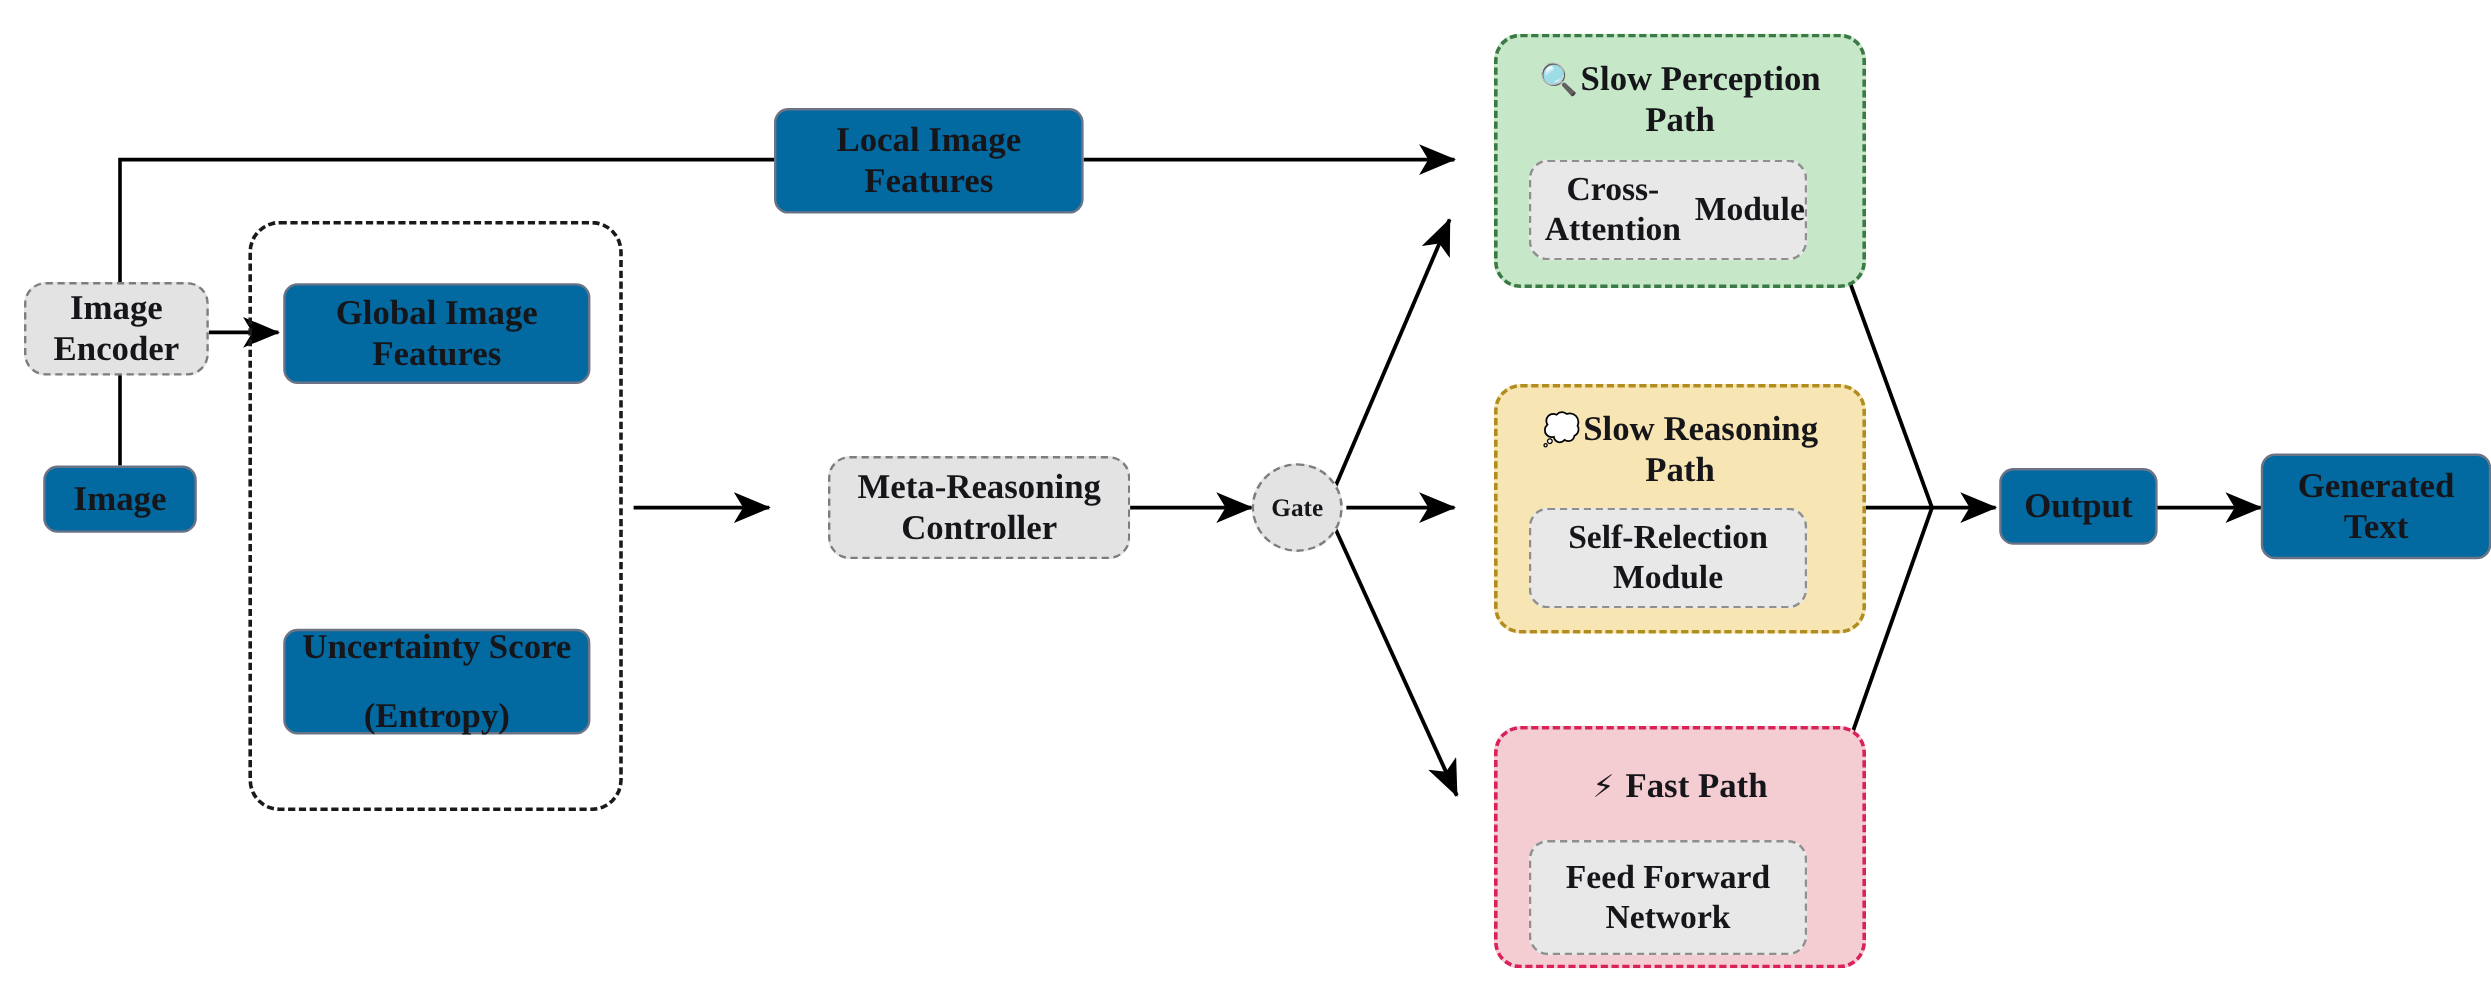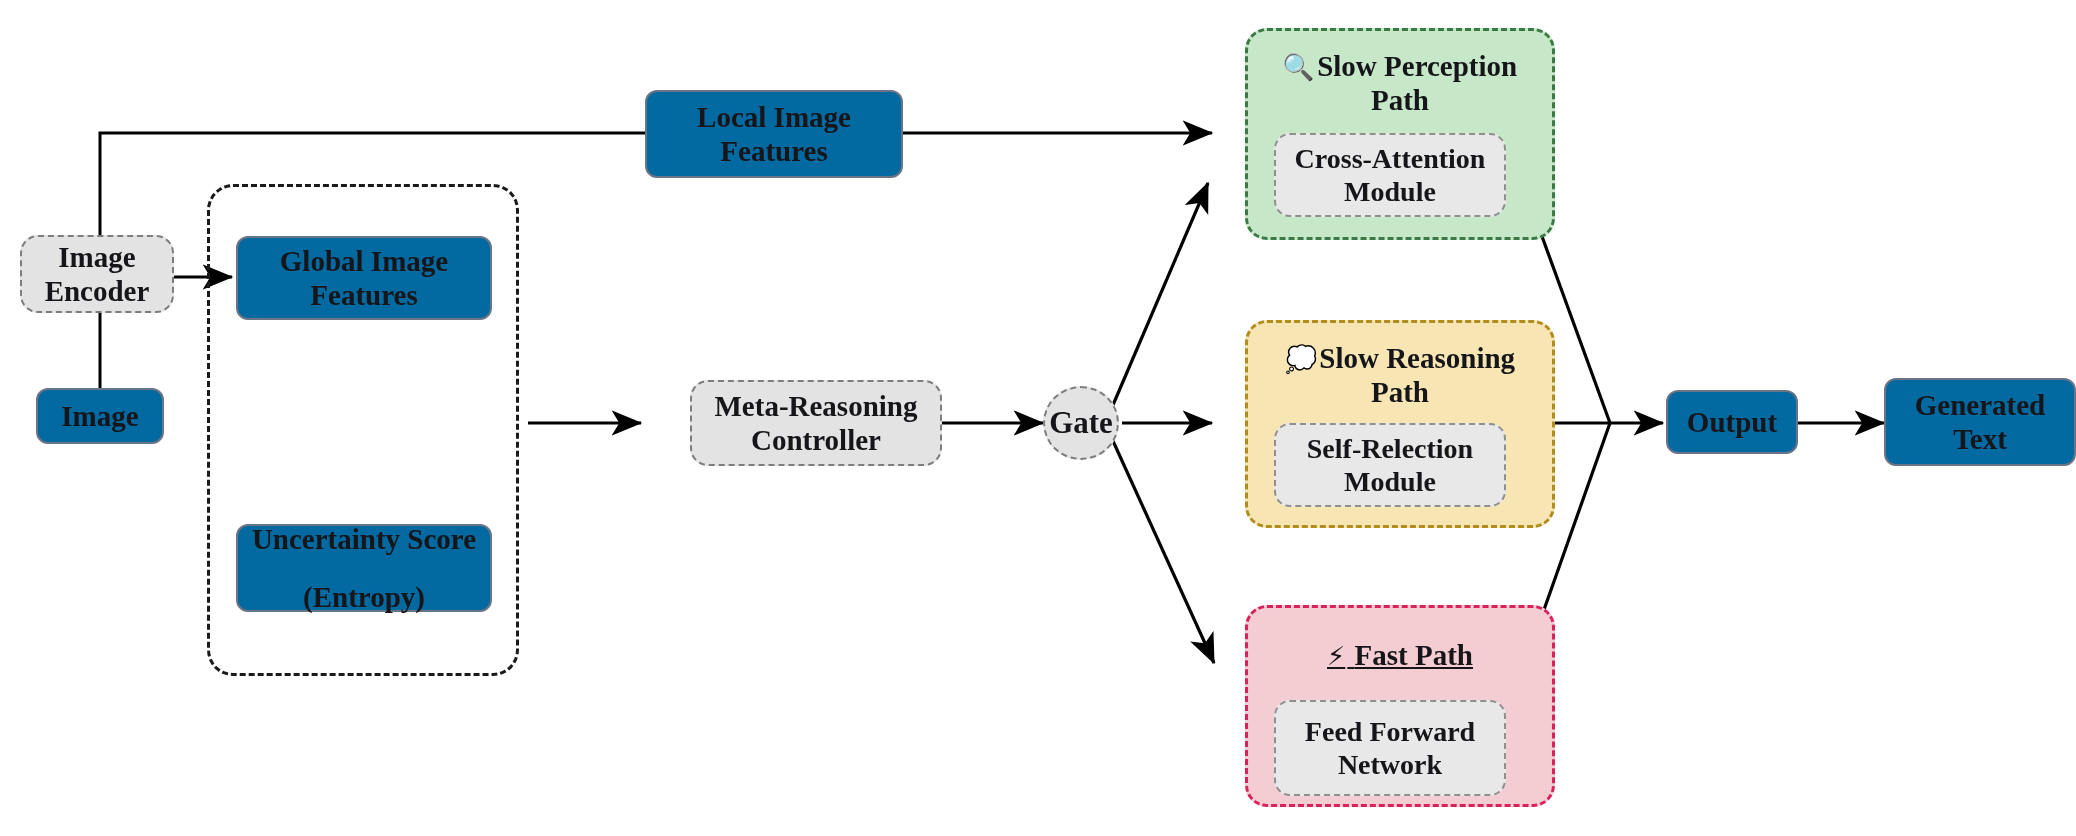--- a/index.html
+++ b/index.html
@@ -47,21 +47,21 @@
   .gray {
     background: #e3e3e3;
     border: 2.2px dashed #7d7d7d;
     border-radius: 18px;
     font-size: 29px;
   }
   .gate {
     background: #e3e3e3;
     border: 2.2px dashed #7d7d7d;
     border-radius: 50%;
-    font-size: 31px;
+    font-size: 21px;
   }
   
   .group-dashed {
     position: absolute;
     box-sizing: border-box;
     border: 3px dashed #1a1a1a;
     border-radius: 26px;
     background: transparent;
     z-index: 1;
   }
@@ -196,39 +196,39 @@
 
   <div class="node blue" style="left:1666px; top:390px; width:132px; height:64px;">
     <span>Output</span>
   </div>
 
   <div class="path-box path-green" style="left:1215px; top:28px; width:310px; height:212px;">
     <div class="path-title">
       <span class="emj">🔍</span><span>Slow Perception</span><br>
       <span>Path</span>
     </div>
-    <div class="module" style="left:26px; top:102px; width:232px; height:84px; flex-direction:column; position:absolute;">
+    <div class="module" style="left:26px; top:102px; width:232px; height:84px; position:absolute;">
       <span>Cross-Attention</span>
       <span>Module</span>
     </div>
   </div>
 
   <div class="path-box path-yellow" style="left:1215px; top:320px; width:310px; height:208px;">
     <div class="path-title">
       <span class="emj">💭</span><span>Slow Reasoning</span><br>
       <span>Path</span>
     </div>
     <div class="module" style="left:26px; top:100px; width:232px; height:84px; flex-direction:column; position:absolute;text-align:right;">
       <span>Self-Relection</span>
       <span>Module</span>
     </div>
   </div>
 
   <div class="path-box path-pink" style="left:1215px; top:605px; width:310px; height:202px;">
-    <div class="path-title" style="top:30px;text-decoration:underline;">
+    <div class="path-title" style="top:30px;">
       <span class="emj">⚡</span>
       <span>Fast Path</span>
     </div>
     <div class="module" style="left:26px; top:92px; width:232px; height:96px; flex-direction:column; position:absolute;">
       <span>Feed Forward</span>
       <span>Network</span>
     </div>
   </div>
 
 </div>

